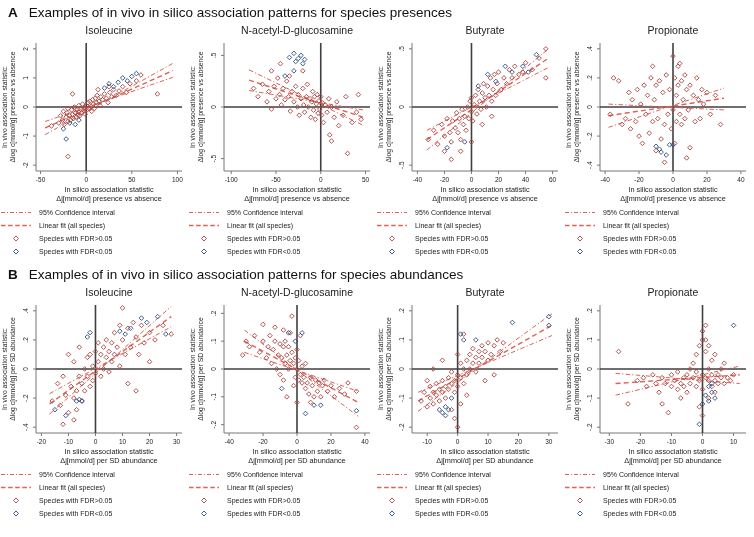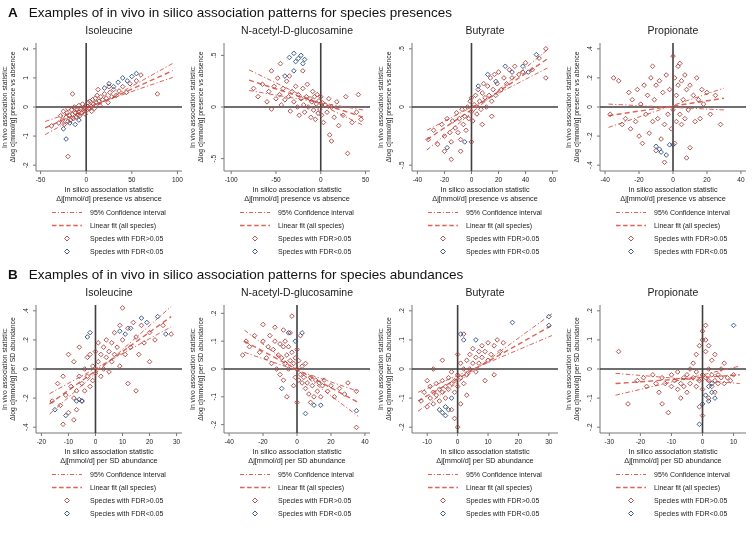--- a/index.html
+++ b/index.html
@@ -1,21 +1,21 @@
 <!DOCTYPE html>
 <html><head>
 <meta charset="utf-8">
 <style>
   html,body{margin:0;padding:0;background:#ffffff;width:754px;height:537px;overflow:hidden;
     font-family:"Liberation Sans", sans-serif;}
   .figure{width:754px;height:537px;}
   .section-header{display:flex;gap:11px;padding:4px 8px 0 8px;font-size:13.5px;color:#111;line-height:17px;}
   .panel-letter{font-weight:bold;}
   .charts-row{display:flex;}
-  .chart-cell{width:188px;display:flex;flex-direction:column;align-items:flex-end;}
+  .chart-cell{width:188px;display:flex;flex-direction:column;align-items:flex-start;}
   .legend{display:flex;flex-direction:column;margin-top:1px;}
   .legend-row{display:flex;align-items:center;height:13px;gap:7px;}
   .legend-sym{width:32px;height:9px;display:flex;justify-content:center;align-items:center;}
   .legend-label{font-size:7px;color:#222;width:98px;white-space:nowrap;}
   .section-b{margin-top:4px;}
   svg{font-family:"Liberation Sans", sans-serif;display:block;}
 </style>
 </head>
 <body>
 

